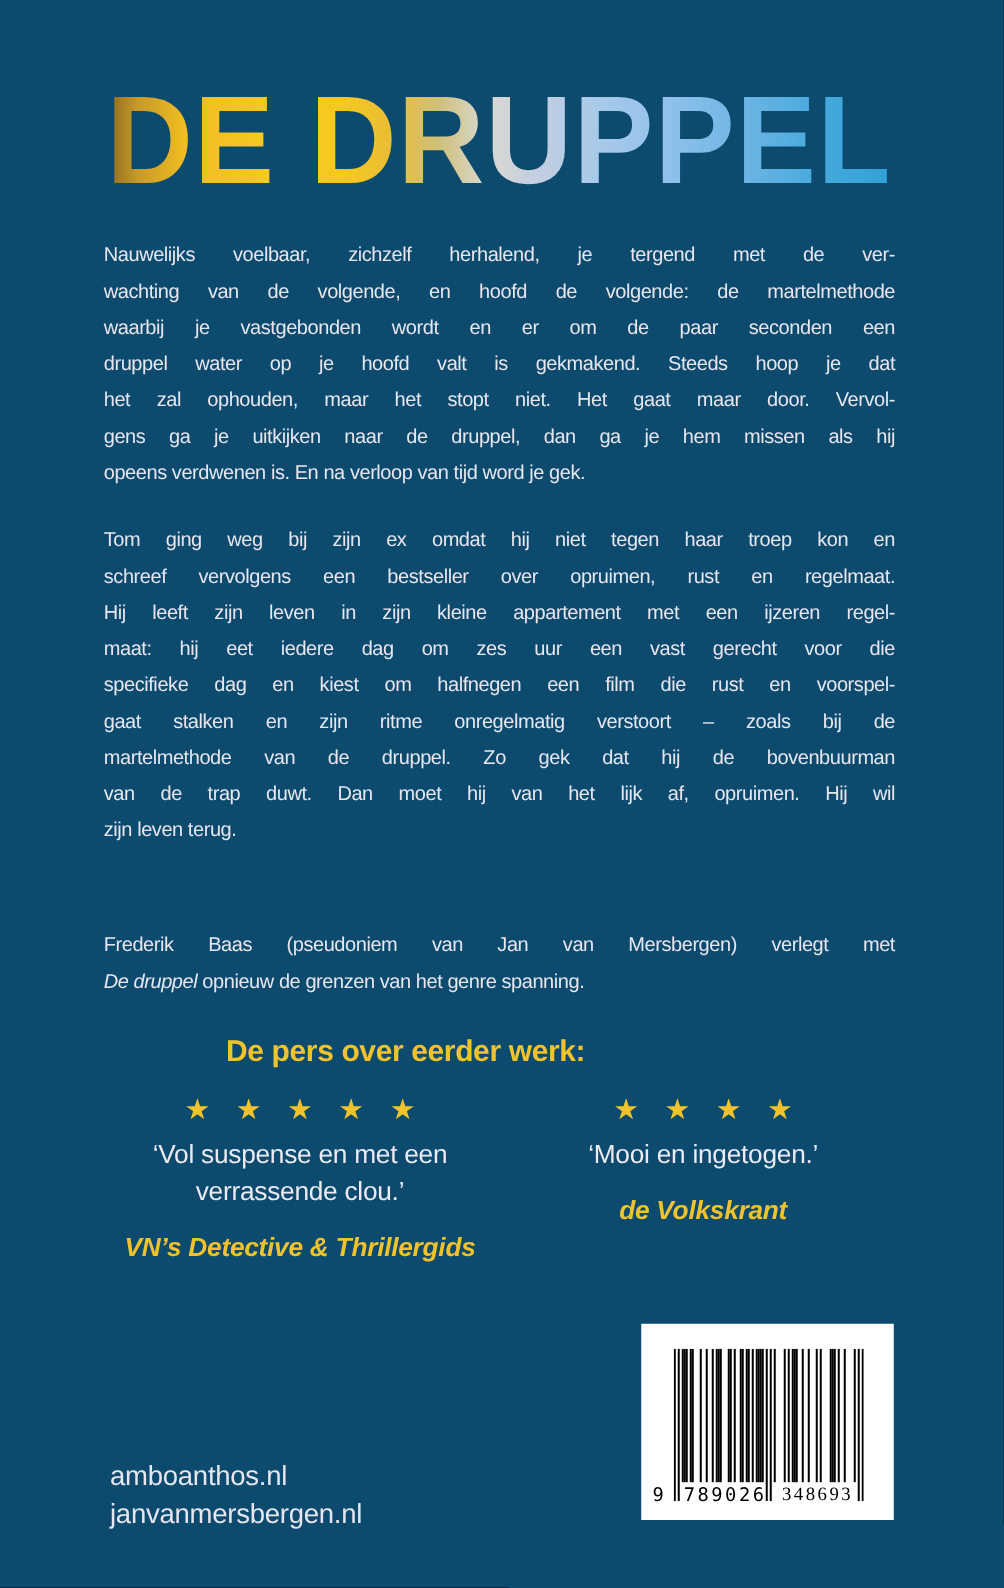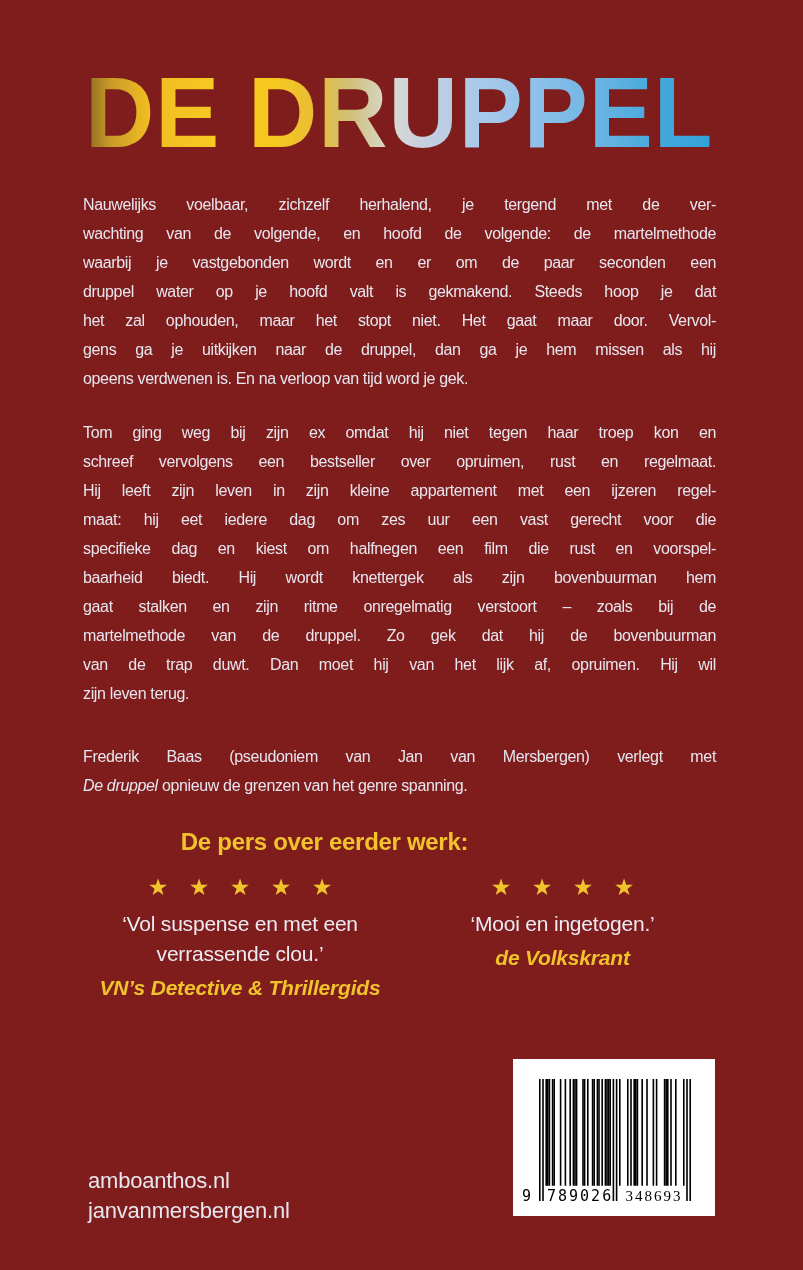--- a/index.html
+++ b/index.html
@@ -1,19 +1,19 @@
 <!DOCTYPE html>
 <html><head>
 <meta charset="utf-8">
 <style>
   html,body{margin:0;padding:0;background:#101020;}
   .cover{
     position:relative;
     width:803px;height:1270px;
-    background:#7f1d1d;
+    background:#0c4a6e;
     overflow:hidden;
     font-family:"Liberation Sans", sans-serif;
     color:#e7e6ee;
     margin:0 auto;
   }
   
   .title{
     position:absolute;left:85px;top:60px;width:660px;height:110px;
     font-size:100px;font-weight:700;letter-spacing:1px;line-height:104px;
     white-space:nowrap;
@@ -48,21 +48,21 @@
   .review-2{left:420px;top:874px;width:285px;}
   .stars{
     font-size:23px;color:#f0c32c;letter-spacing:7px;line-height:26px;
     text-indent:7px; 
   }
   .quote{
     margin-top:9px;font-size:21px;line-height:30px;color:#eceaf2;
     letter-spacing:-0.2px;
   }
   .source{
-    margin-top:5px;font-size:21px;line-height:28px;font-weight:700;
+    margin-top:16px;font-size:21px;line-height:28px;font-weight:700;
     font-style:italic;color:#f0c32c;letter-spacing:-0.2px;
   }
   
   .barcode-box{
     position:absolute;left:513px;top:1059px;width:202px;height:157px;
     background:#ffffff;
   }
   .barcode-bars{
     position:absolute;left:26px;top:20px;width:152px;height:122px;
     display:block;
@@ -97,21 +97,20 @@
       <div class="jline">gens ga je uitkijken naar de druppel, dan ga je hem missen als hij</div>
       <div class="jline last">opeens verdwenen is. En na verloop van tijd word je gek.</div>
     </div>
 
   <div class="para p2">
       <div class="jline">Tom ging weg bij zijn ex omdat hij niet tegen haar troep kon en</div>
       <div class="jline">schreef vervolgens een bestseller over opruimen, rust en regelmaat.</div>
       <div class="jline">Hij leeft zijn leven in zijn kleine appartement met een ijzeren regel-</div>
       <div class="jline">maat: hij eet iedere dag om zes uur een vast gerecht voor die</div>
       <div class="jline">specifieke dag en kiest om halfnegen een film die rust en voorspel-</div>
-      <div class="jline">baarheid biedt. Hij wordt knettergek als zijn bovenbuurman hem</div>
       <div class="jline">gaat stalken en zijn ritme onregelmatig verstoort – zoals bij de</div>
       <div class="jline">martelmethode van de druppel. Zo gek dat hij de bovenbuurman</div>
       <div class="jline">van de trap duwt. Dan moet hij van het lijk af, opruimen. Hij wil</div>
       <div class="jline last">zijn leven terug.</div>
     </div>
 
   <div class="para p3">
     <div class="jline">Frederik Baas (pseudoniem van Jan van Mersbergen) verlegt met</div>
     <div class="jline last"><span class="italic">De druppel</span><span> opnieuw de grenzen van het genre spanning.</span></div>
   </div>

